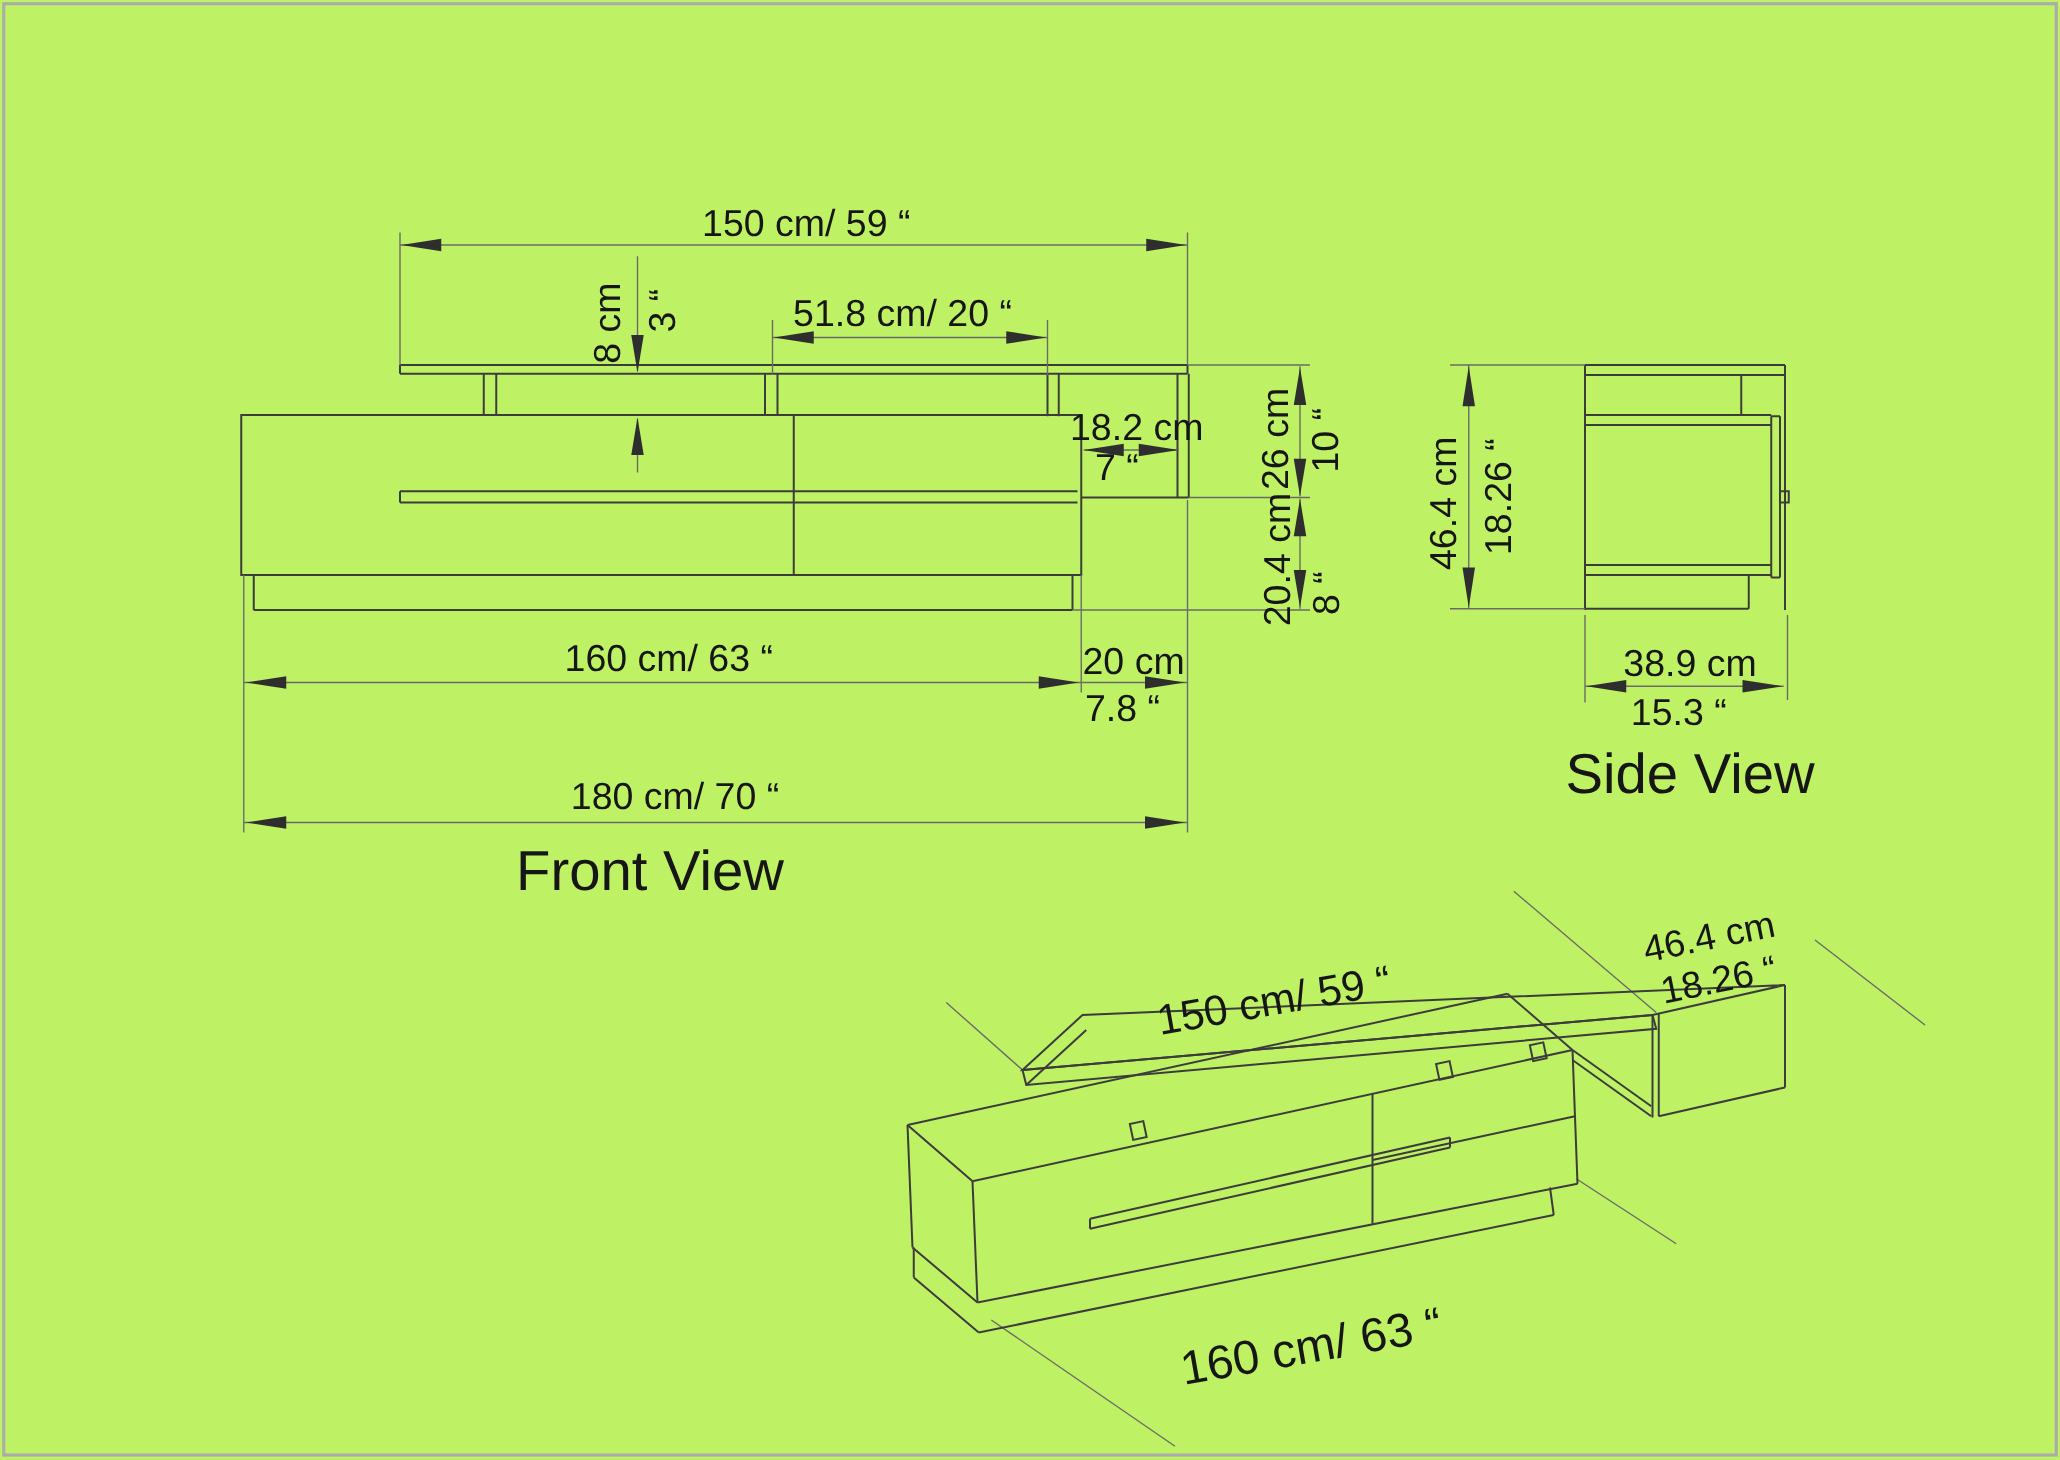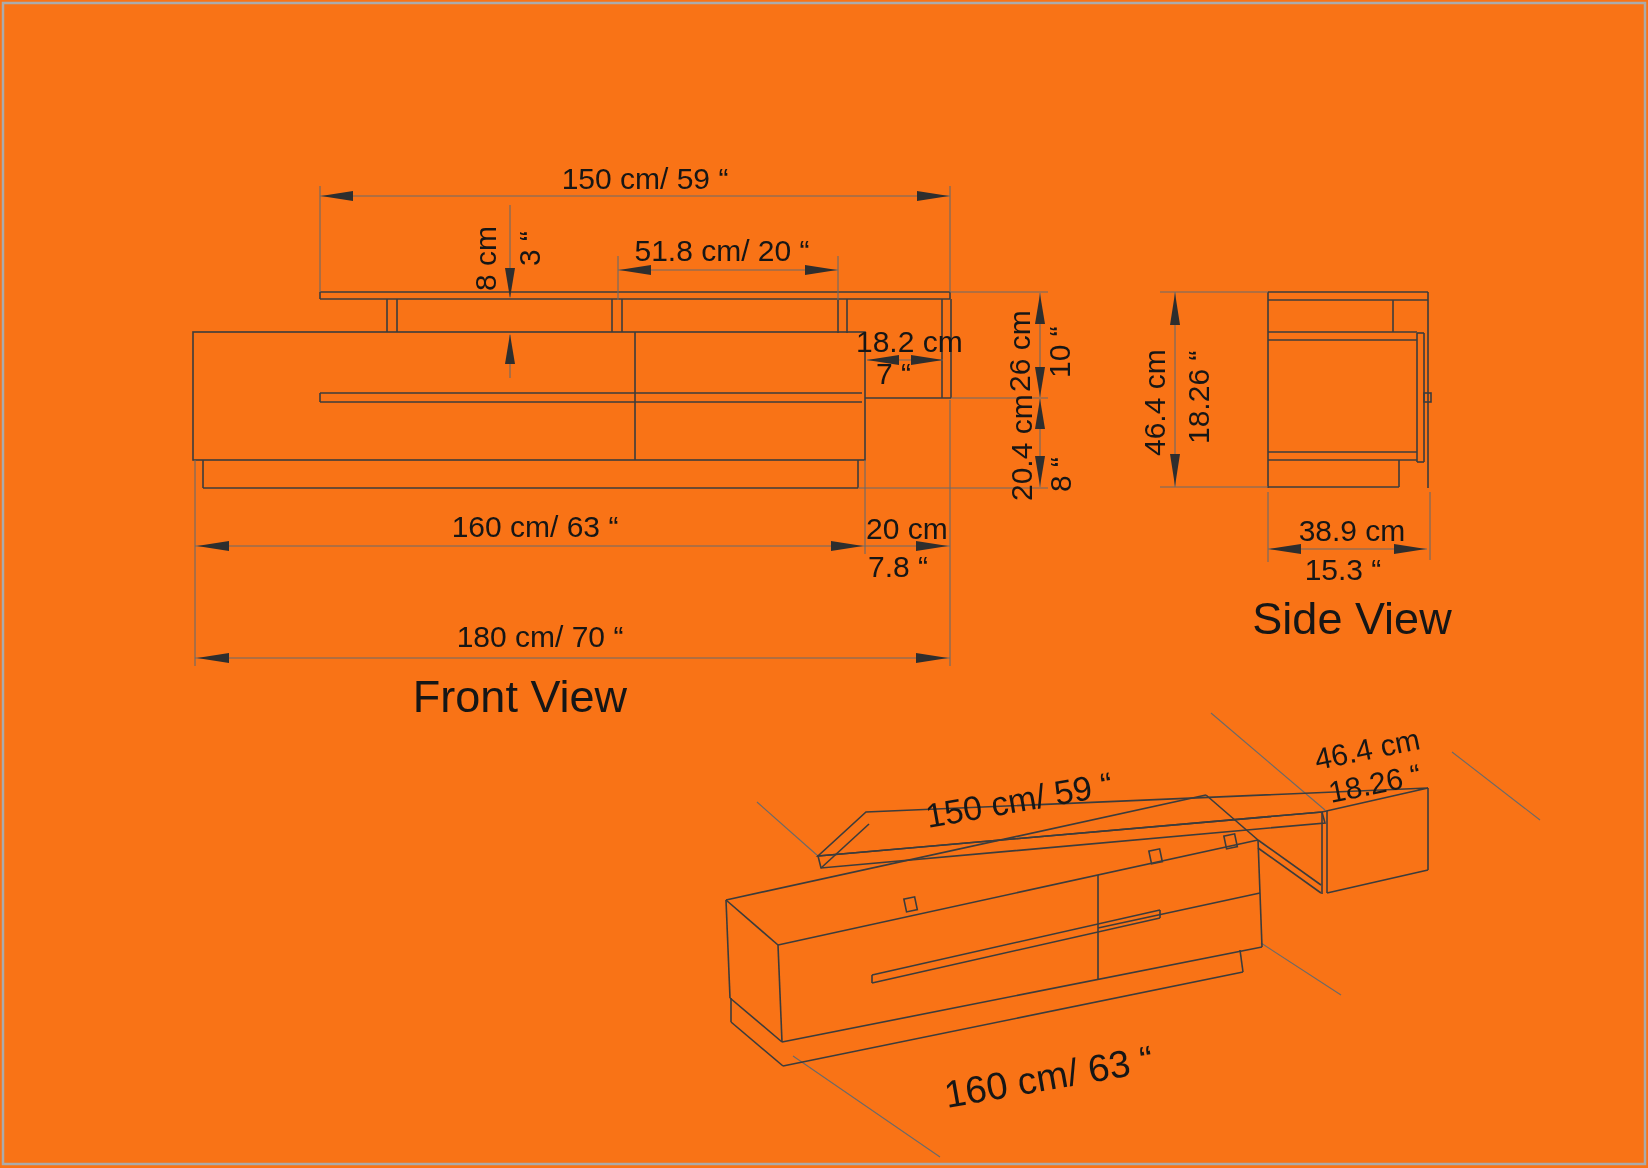--- a/index.html
+++ b/index.html
@@ -1,16 +1,16 @@
 <!DOCTYPE html>
 <html><head>
 <meta charset="utf-8">
 <style>
   html,body{margin:0;padding:0;background:#ffffff;}
-  .page{position:relative;width:1648px;height:1168px;background:#f97316;overflow:hidden;}
+  .page{position:relative;width:1648px;height:1168px;background:#bef264;overflow:hidden;}
   svg{display:block;}
   text{font-family:"Liberation Sans", sans-serif;fill:#161616;}
   .dim{font-size:30px;}
   .dimM{font-size:30px;text-anchor:middle;}
   .big{font-size:34px;}
   .big2{font-size:38px;}
   .title{font-size:45px;text-anchor:middle;}
   .draw{stroke:#3c3c3c;stroke-width:1.6;fill:none;}
   .thin{stroke:#6a6a6a;stroke-width:1.1;fill:none;}
   .arr{fill:#2e2e2e;stroke:none;}

